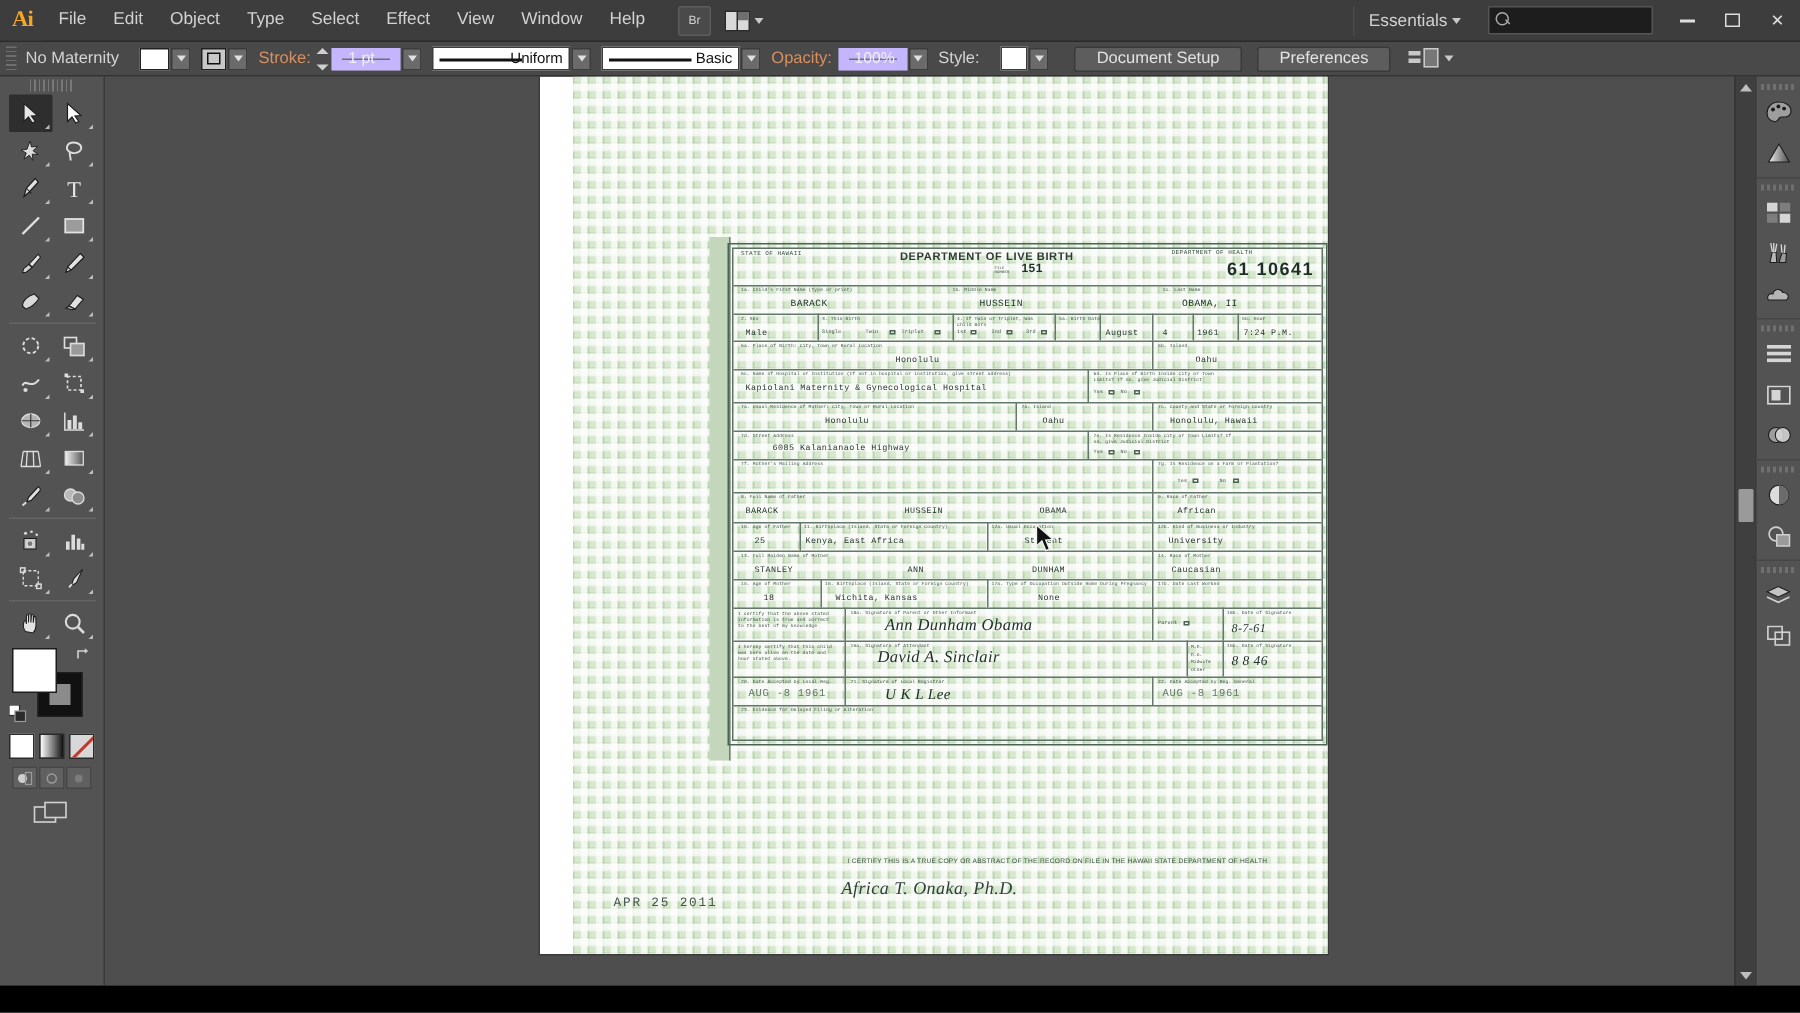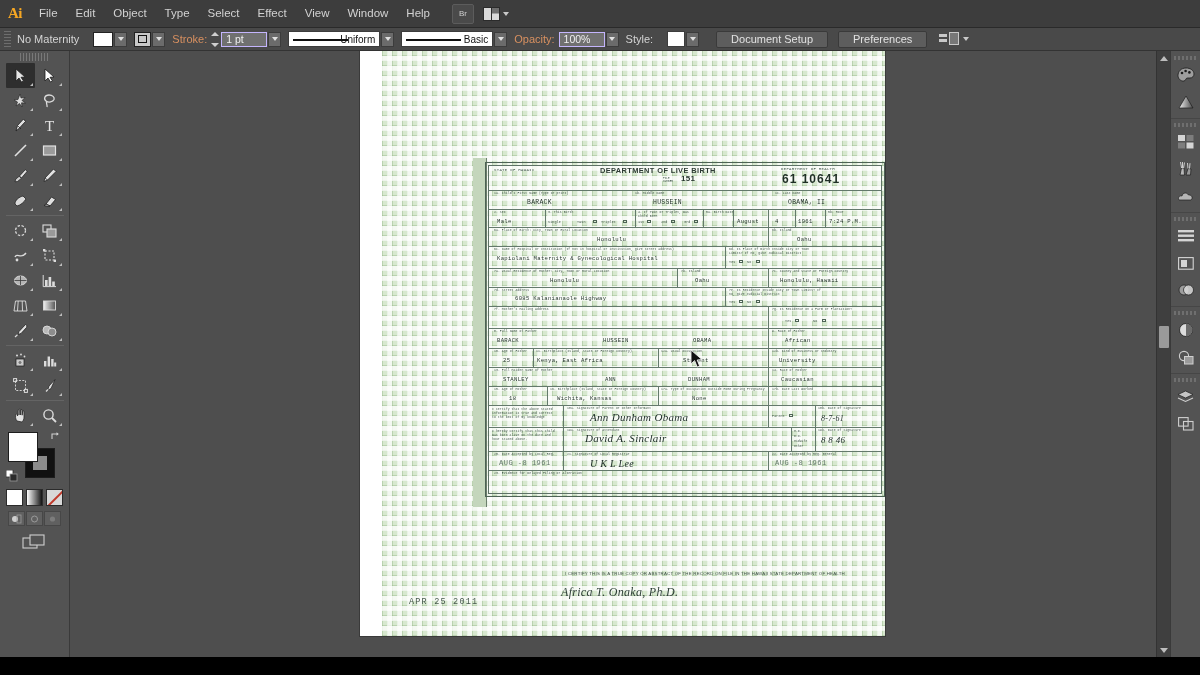--- a/index.html
+++ b/index.html
@@ -69,21 +69,21 @@
   .dd {
     width:13px;height:15px;background:#6b6b6b;border:1px solid #3c3c3c;
     display:flex;align-items:center;justify-content:center;margin-left:1px;margin-right:7px;
   }
   .dd .caret{ border-top-color:#e0e0e0; margin:0; }
   .stepper { width:9px;height:15px;display:flex;flex-direction:column;justify-content:space-between;margin-right:1px;}
   .stepper i{width:0;height:0;border-left:4px solid transparent;border-right:4px solid transparent;}
   .stepper i.up{border-bottom:4px solid #cfcfcf;}
   .stepper i.dn{border-top:4px solid #cfcfcf;}
   .field {
-    height:15px; background:#707070; border:1px solid #c4b5fd; color:#f0f0f0;
+    height:15px; background:#707070; border:7px solid #c4b5fd; color:#f0f0f0;
     display:flex;align-items:center; padding:0 4px; font-size:10.5px;
   } .field.w46{width:46px;}
   .brushbox {
     width:92px;height:16px;background:#fff;border:1px solid #3c3c3c;display:flex;
     align-items:center;justify-content:flex-end;color:#111;font-size:10px;padding-right:4px;position:relative;
   }
   .brushbox .line{position:absolute;left:4px;top:7px;width:55px;height:2px;background:#111;}
   .brushbox.basic .line{height:2px;}
   .style-sw { width:18px;height:16px;background:#fff;border:1px solid #3c3c3c;}
   .cbtn {
@@ -225,20 +225,38 @@
     <div class="mb-tool">Br</div>
     <div class="mb-tool2">
       <svg width="17" height="14" viewBox="0 0 17 14">
         <rect x="0.5" y="0.5" width="16" height="13" fill="#d9d9d9" stroke="#2b2b2b"></rect>
         <rect x="9" y="1" width="7" height="5.5" fill="#6f6f6f"></rect>
         <line x1="8.5" y1="1" x2="8.5" y2="13" stroke="#2b2b2b"></line>
       </svg>
       <span class="caret"></span>
     </div>
 
+    <div class="mb-right">
+      <div class="workspace">
+        <span>Essentials</span>
+        <span class="caret"></span>
+      </div>
+      <div class="searchbox">
+        <span class="search-ic"></span>
+      </div>
+      <div class="wcontrols">
+        <div class="wbtn">
+            <span class="wmin"></span>
+          </div>
+        <div class="wbtn">
+            <span class="wmax"></span>
+          </div>
+        <div class="wbtn close">✕</div>
+      </div>
+    </div>
   </div>
 
   <div class="controlbar">
     <span class="grip"></span>
     <span class="cb-label">No Maternity</span>
 
     <span class="swatch-white"></span>
     <span class="dd">
         <i class="caret"></i>
       </span>
@@ -552,21 +570,21 @@
         <div class="cert">
           <div class="cleft"></div>
           <div class="frame"></div>
           <div class="frame2"></div>
 
           <div class="lbl" style="left:9px;top:6px;font-size:4px;letter-spacing:.3px;">STATE OF HAWAII</div>
           <div class="ttl" style="left:115px;top:4px;font-size:7.4px;font-family:'Liberation Sans',sans-serif;">DEPARTMENT OF LIVE BIRTH</div>
           <div class="lbl" style="left:296px;top:5px;font-size:4px;letter-spacing:.3px;">DEPARTMENT OF HEALTH</div>
           <div class="lbl" style="left:178px;top:14.5px;font-size:2.6px;width:16px;white-space:normal;">FILE NUMBER</div>
           <div class="val bigno" style="left:196px;top:12px;font-size:8px;">151</div>
-          <div class="val bigno" style="left:297px;top:10px;font-size:12px;letter-spacing:1px;">61 10641</div>
+          <div class="val bigno" style="left:297px;top:10px;font-size:12px;letter-spacing:1px;padding-left:36px;">61 10641</div>
 
           <div class="row" style="top:28px;"></div>
           <div class="lbl" style="left:9px;top:30px;">1a. Child's First Name  (Type or print)</div>
           <div class="lbl" style="left:150px;top:30px;">1b.  Middle Name</div>
           <div class="lbl" style="left:290px;top:30px;">1c.  Last Name</div>
           <div class="val" style="left:42px;top:37px;">BARACK</div>
           <div class="val" style="left:168px;top:37px;">HUSSEIN</div>
           <div class="val" style="left:303px;top:37px;">OBAMA, II</div>
 
           <div class="row" style="top:47px;"></div>

